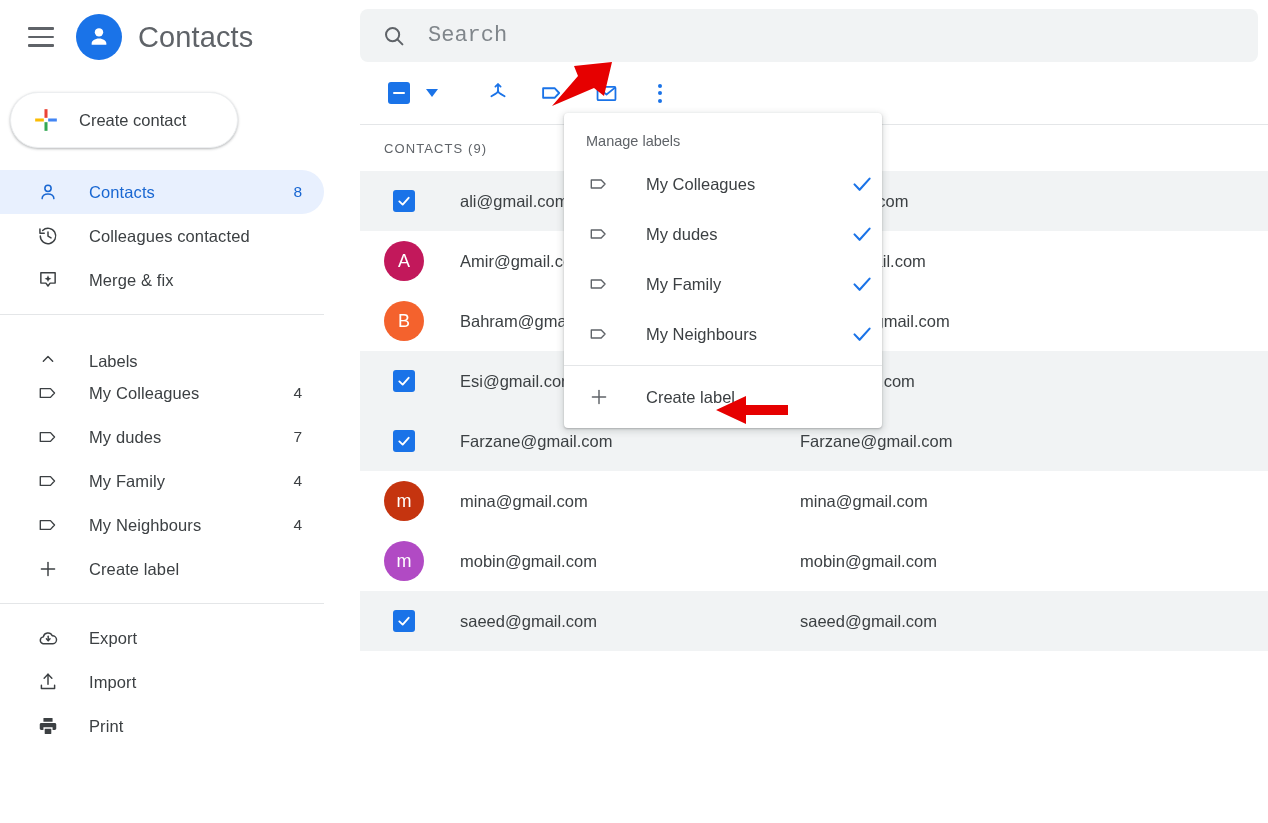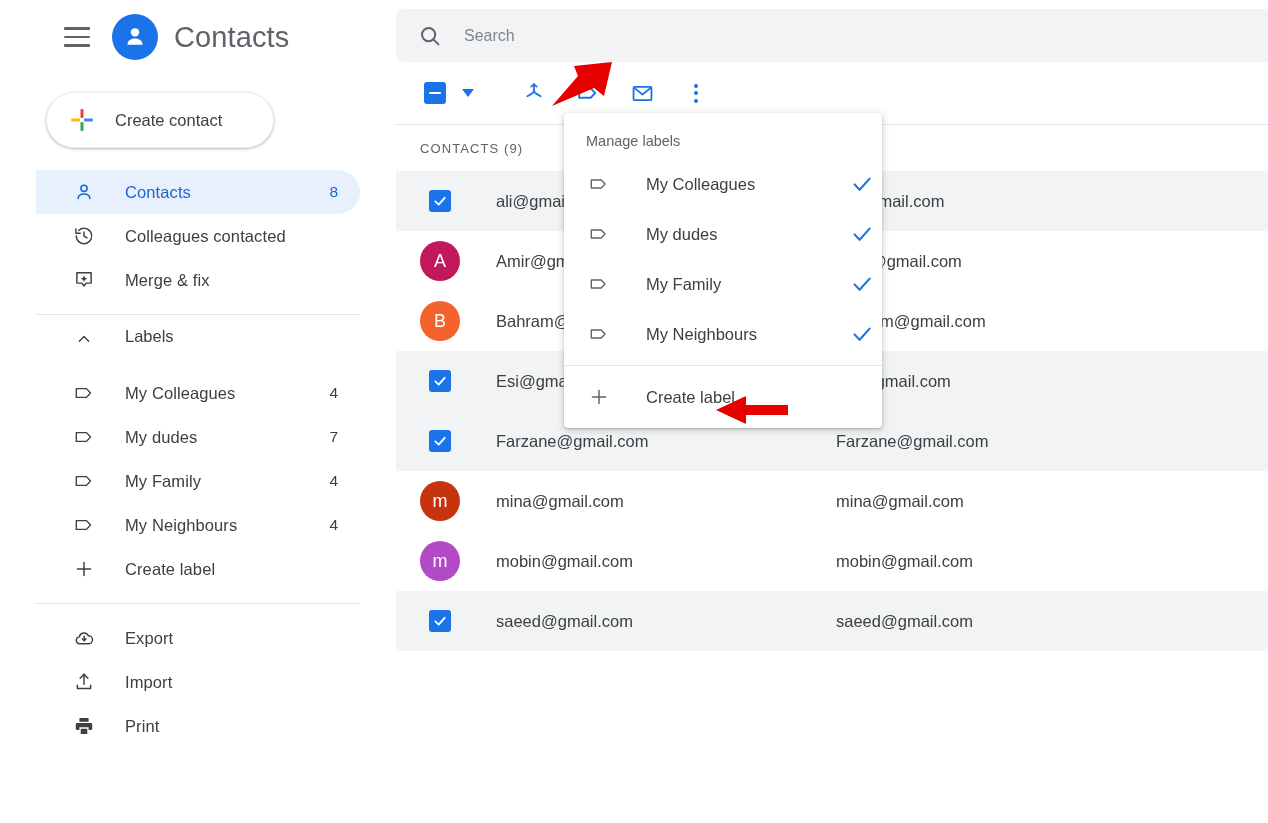--- a/index.html
+++ b/index.html
@@ -2,21 +2,21 @@
 <html><head>
 <meta charset="utf-8">
 <style>
   * { box-sizing: border-box; margin: 0; padding: 0; }
   html, body {
     width: 1268px; height: 823px;
     background: #ffffff;
     font-family: "Liberation Sans", sans-serif;
     overflow: hidden;
   }
-  .app { position: relative; width: 1268px; height: 823px; display: flex; padding-left: 36px; }
+  .app { position: relative; width: 1268px; height: 823px; display: flex; }
 
   
   .sidebar {
     width: 360px; height: 823px;
     background: #ffffff;
     flex: 0 0 360px;
     position: relative;
   }
   .brand-row {
     display: flex; align-items: center;
@@ -71,21 +71,21 @@
     margin-left: 29px; font-size: 16.5px; white-space: nowrap;
     flex: 1 1 auto; letter-spacing: .1px;
   }
   .nav-item .cnt { font-size: 15.5px; color: #3c4043; padding-right: 22px; }
   .nav-item.active { background: #e8f0fe; color: #1967d2; }
   .nav-item.active .lbl, .nav-item.active .cnt { color: #1967d2; }
 
   .divider { height: 1px; background: #e4e6e8; margin: 12px 36px 12px 0; }
 
   .labels-head {
-    display: flex; align-items: flex-start; height: 44px;
+    display: flex; align-items: flex-end; height: 44px;
     padding-left: 36px; cursor: pointer;
   }
   .labels-head .ico { width: 24px; height: 24px; flex: 0 0 24px;
     display:flex; align-items:center; justify-content:center; }
   .labels-head .lbl { margin-left: 29px; font-size: 16.5px; color: #3c4043; }
 
   
   .main { flex: 1 1 auto; position: relative; height: 823px; }
 
   .searchbar {
@@ -93,22 +93,22 @@
     margin-left: 0;
     height: 53px; border-radius: 8px;
     background: #f1f3f4;
     display: flex; align-items: center;
     width: 898px;
     cursor: text;
   }
   .search-icon { margin-left: 22px; width: 24px; height: 24px; flex: 0 0 24px; }
   .search-input {
     border: none; background: transparent; outline: none;
-    margin-left: 22px; font-size: 16px; color: #3c4043;
-    font-family: Liberation Sans, sans-serif;
+    margin-left: 22px; font-size: 22px; color: #3c4043;
+    font-family: Liberation Mono, monospace;
     width: 760px; height: 30px;
   }
   .search-input::placeholder { color: #80868b; }
 
   .toolbar {
     height: 62px; display: flex; align-items: center;
     padding-left: 28px; width: 898px;
   }
   .cb-indeterminate {
     width: 22px; height: 22px; border-radius: 3px;

